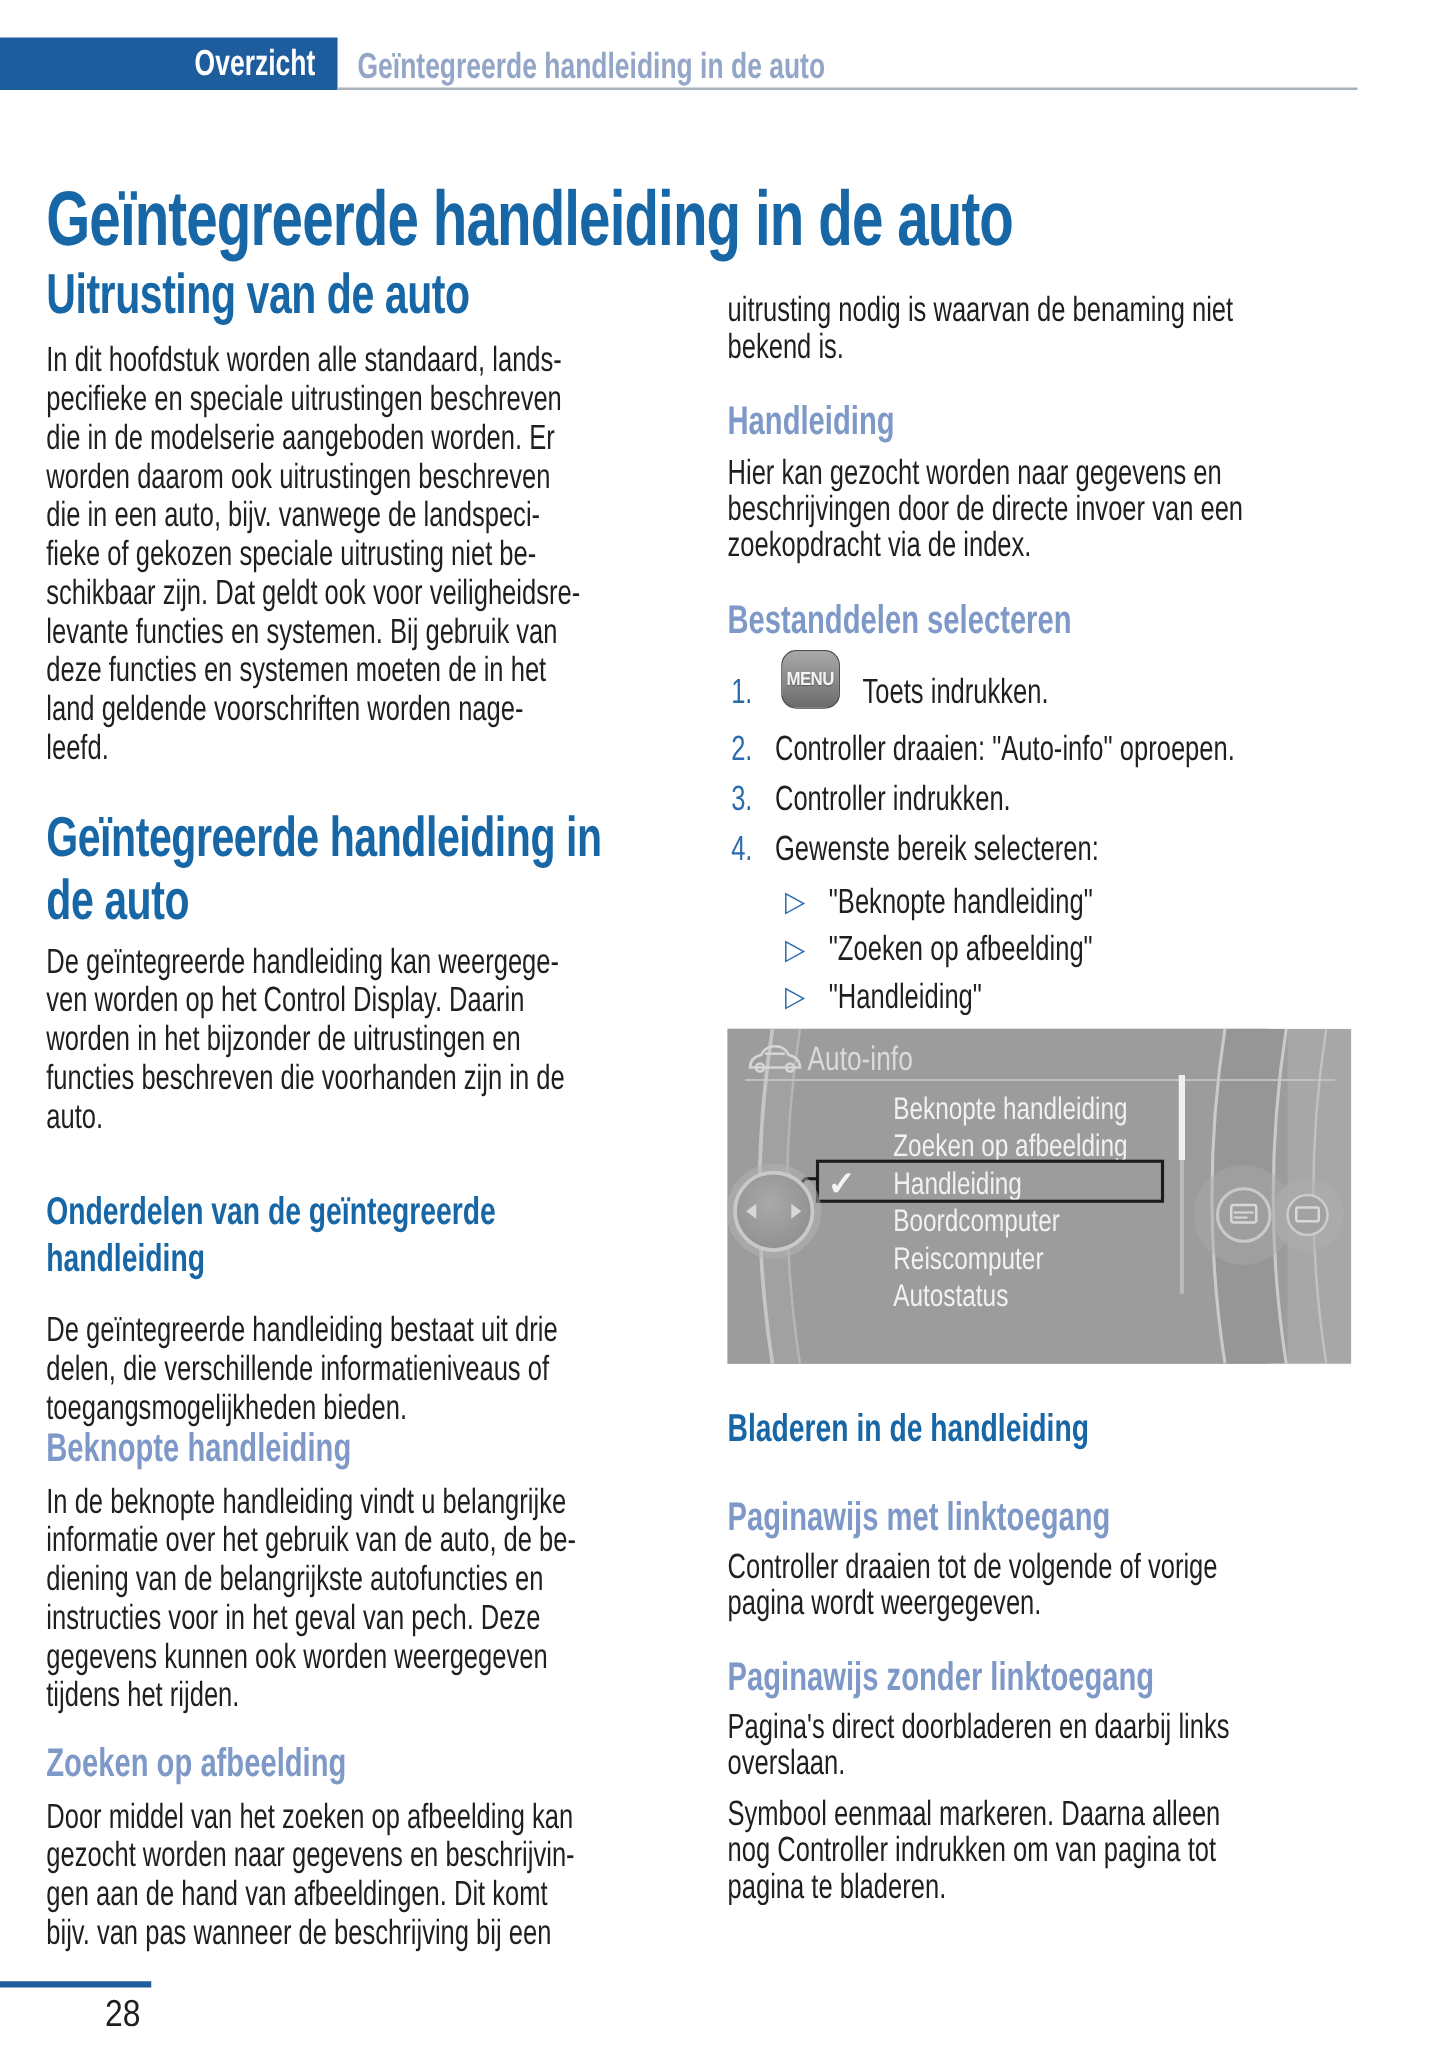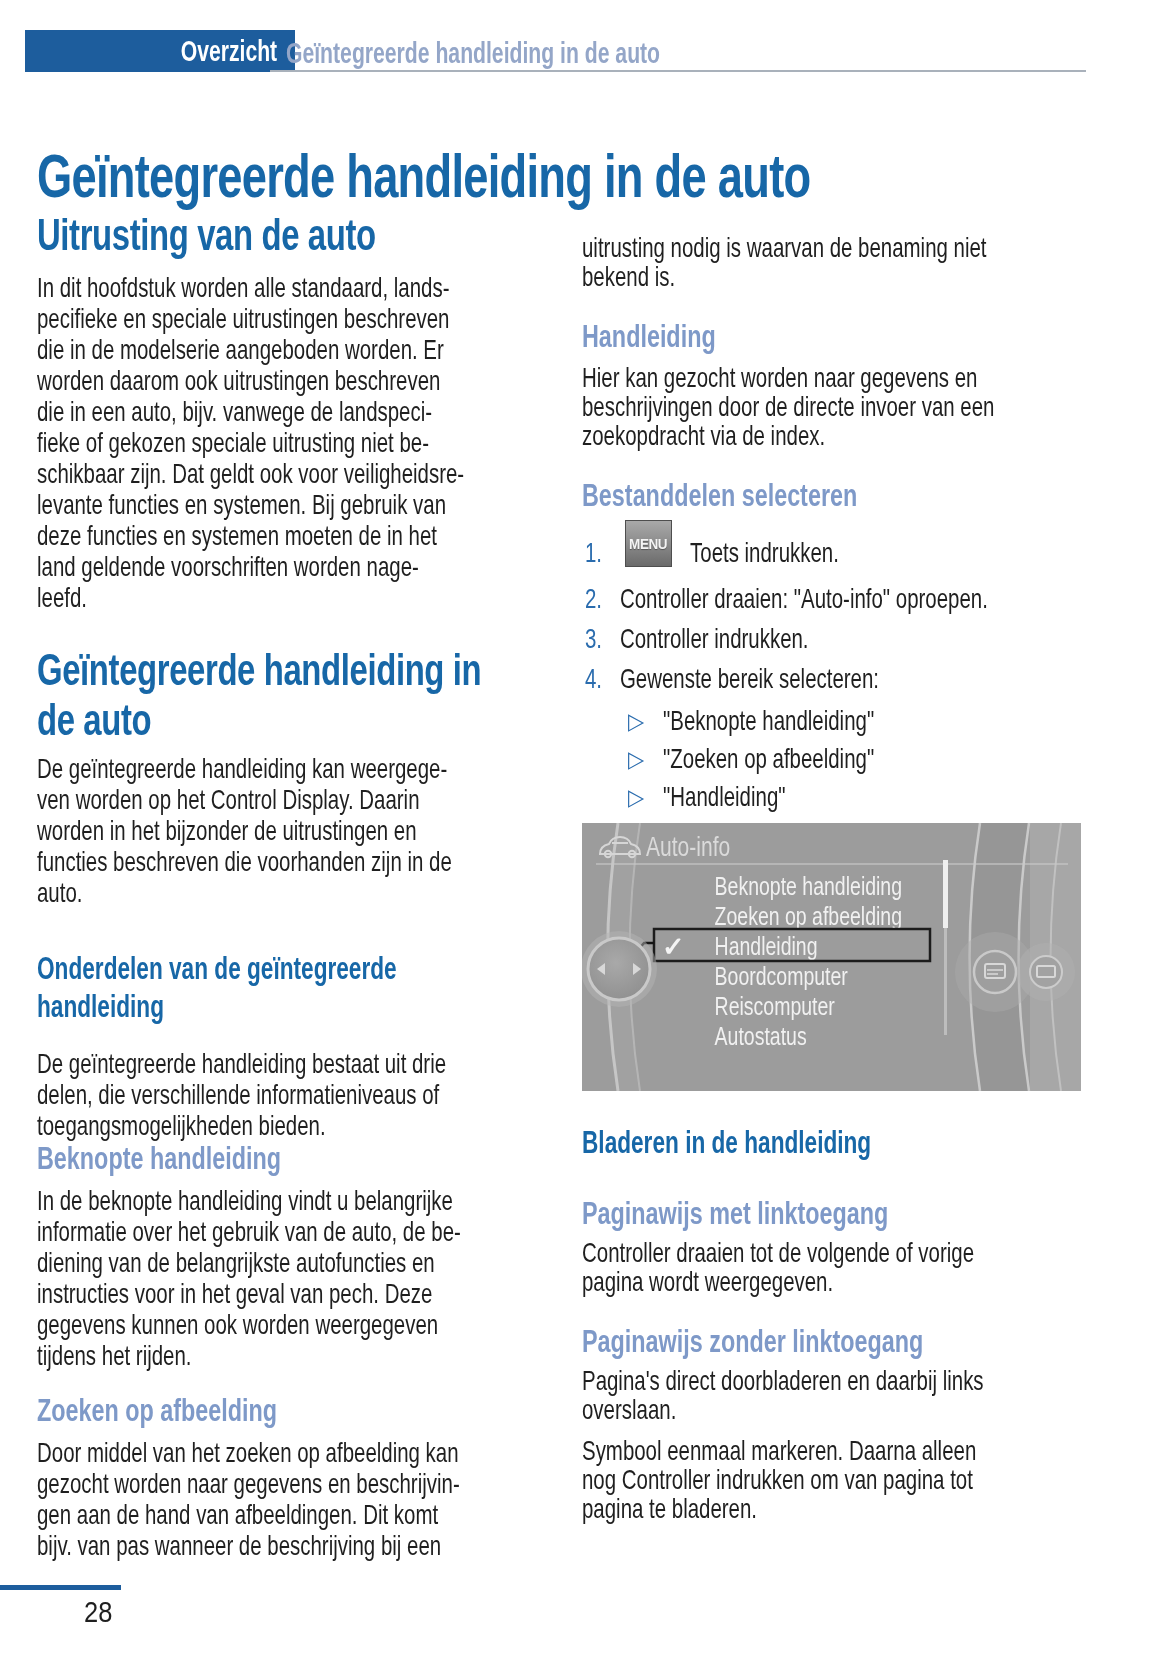--- a/index.html
+++ b/index.html
@@ -5,21 +5,21 @@
   html,body{margin:0;padding:0;}
   body{
     width:1165px;height:1653px;position:relative;background:#ffffff;
     font-family:"Liberation Sans", sans-serif;color:#1f1f1f;overflow:hidden;
   }
   .abs{position:absolute;}
   .cond{transform:scaleX(0.73);transform-origin:0 0;}
 
   
   #section-tab{left:0;top:30px;width:270px;height:42px;background:#1d5d9d;
-    display:flex;align-items:center;justify-content:flex-end;padding-right:18px;box-sizing:border-box;margin-left:25px;}
+    display:flex;align-items:center;justify-content:flex-end;padding-right:18px;box-sizing:border-box;}
   #section-tab .lbl{color:#ffffff;font-weight:bold;font-size:29px;white-space:nowrap;
     transform:scaleX(0.73);transform-origin:100% 50%;}
   #breadcrumb{left:286px;top:37px;font-size:29px;font-weight:bold;color:#94a6c8;
     white-space:nowrap;transform:scaleX(0.73);transform-origin:0 0;}
   #header-rule{left:270px;top:70px;width:816px;height:2px;background:#a9b1bb;}
 
   
   #page-title{left:37px;top:101px;font-size:62px;line-height:66px;font-weight:bold;color:#1767a7;
     letter-spacing:-1px;white-space:nowrap;transform:scaleX(0.73);transform-origin:0 0;}
 
@@ -40,21 +40,21 @@
   
   .step{display:flex;font-size:28px;line-height:30px;}
   .step-num{width:52px;box-sizing:border-box;padding-left:4px;color:#2a6cae;flex:0 0 auto;}
   .step1{height:48px;align-items:flex-end;}
   .step1 .step-text{padding-left:96px;}
   .opt{display:flex;font-size:28px;line-height:30px;padding-left:63px;}
   .opt-bullet{width:48px;flex:0 0 auto;color:#2a6cae;font-size:23px;line-height:30px;
     transform:scaleX(1.25);transform-origin:0 50%;}
 
   
-  #menu-key{left:625px;top:520px;width:47px;height:47px;border-radius:0;
+  #menu-key{left:625px;top:520px;width:47px;height:47px;border-radius:12px;
     background:linear-gradient(180deg,#a9a9a9 0%,#8e8e8e 45%,#6a6a6a 100%);
     border:1px solid #4e4e4e;box-sizing:border-box;
     display:flex;align-items:center;justify-content:center;}
   #menu-key span{color:#f4f4f4;font-size:15px;font-weight:bold;letter-spacing:-0.5px;
     transform:scaleX(0.9);text-shadow:0 1px 1px rgba(0,0,0,0.35);}
 
   
   #screen{left:582px;top:823px;width:433px;height:268px;background:#9c9c9c;}
   #screen svg{display:block;}
 

